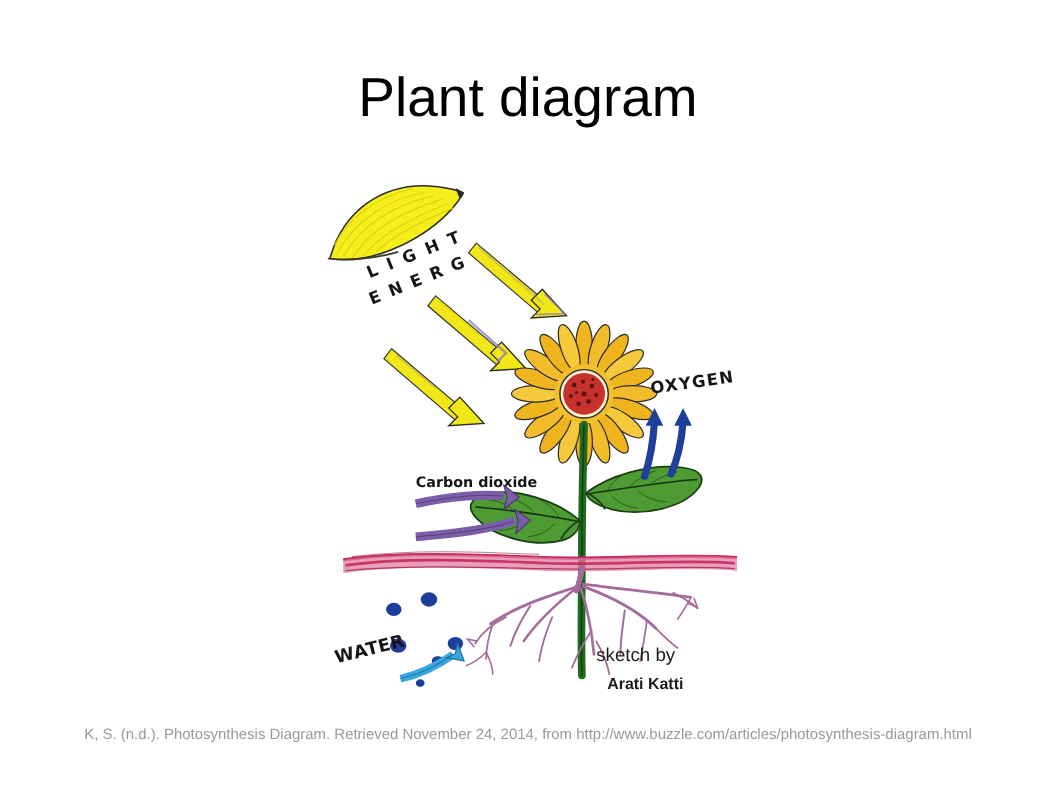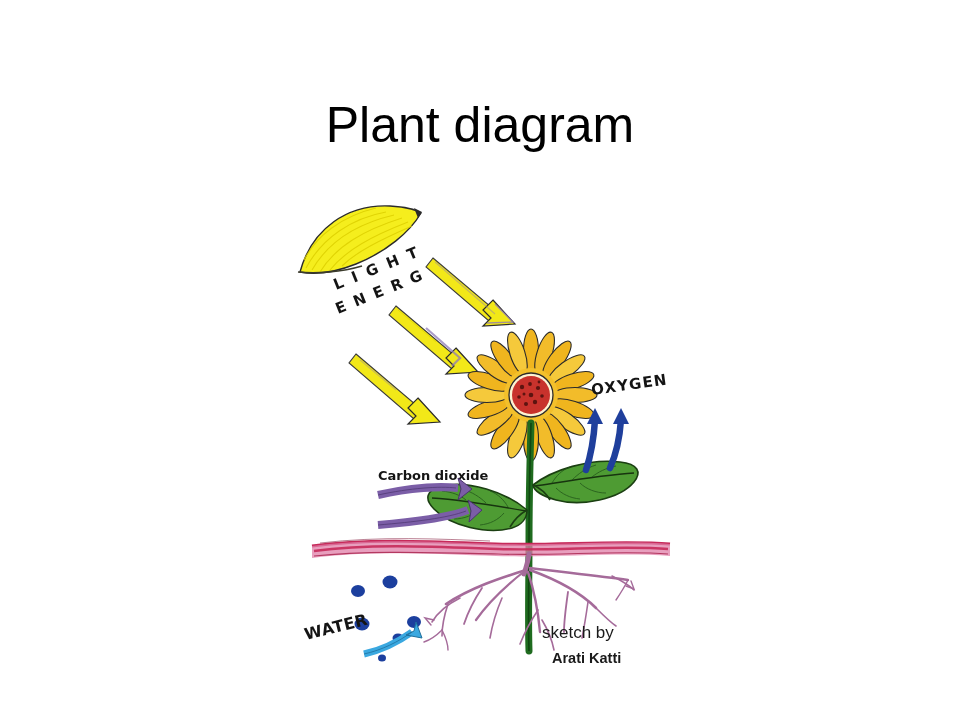--- a/index.html
+++ b/index.html
@@ -15,21 +15,20 @@
     overflow: hidden;
     font-family: "Liberation Sans", sans-serif;
     color: #000000;
   }
   #slide {
     position: absolute;
     left: 0; top: 0;
     width: 960px;
     height: 569px;
     background: #ffffff;
-    margin-top: 37px;
   }
   #slide-title {
     position: absolute;
     left: 0;
     top: 58px;
     width: 960px;
     text-align: center;
     font-family: "Liberation Sans", sans-serif;
     font-size: 50px;
     font-weight: 400;
@@ -282,14 +281,15 @@
       </g>
 
       <g>
         <text x="252" y="458" font-family="Liberation Sans, sans-serif" font-size="17" fill="#1a1a1a">sketch by</text>
         <text x="262" y="483" font-family="Liberation Sans, sans-serif" font-size="14.5" font-weight="700" fill="#1a1a1a">Arati Katti</text>
       </g>
 
     </svg>
   </div>
 
+  <div id="caption">K, S. (n.d.). Photosynthesis  Diagram. Retrieved November 24, 2014, from http://www.buzzle.com/articles/photosynthesis-diagram.html</div>
 
 </div>
 
 </body></html>

